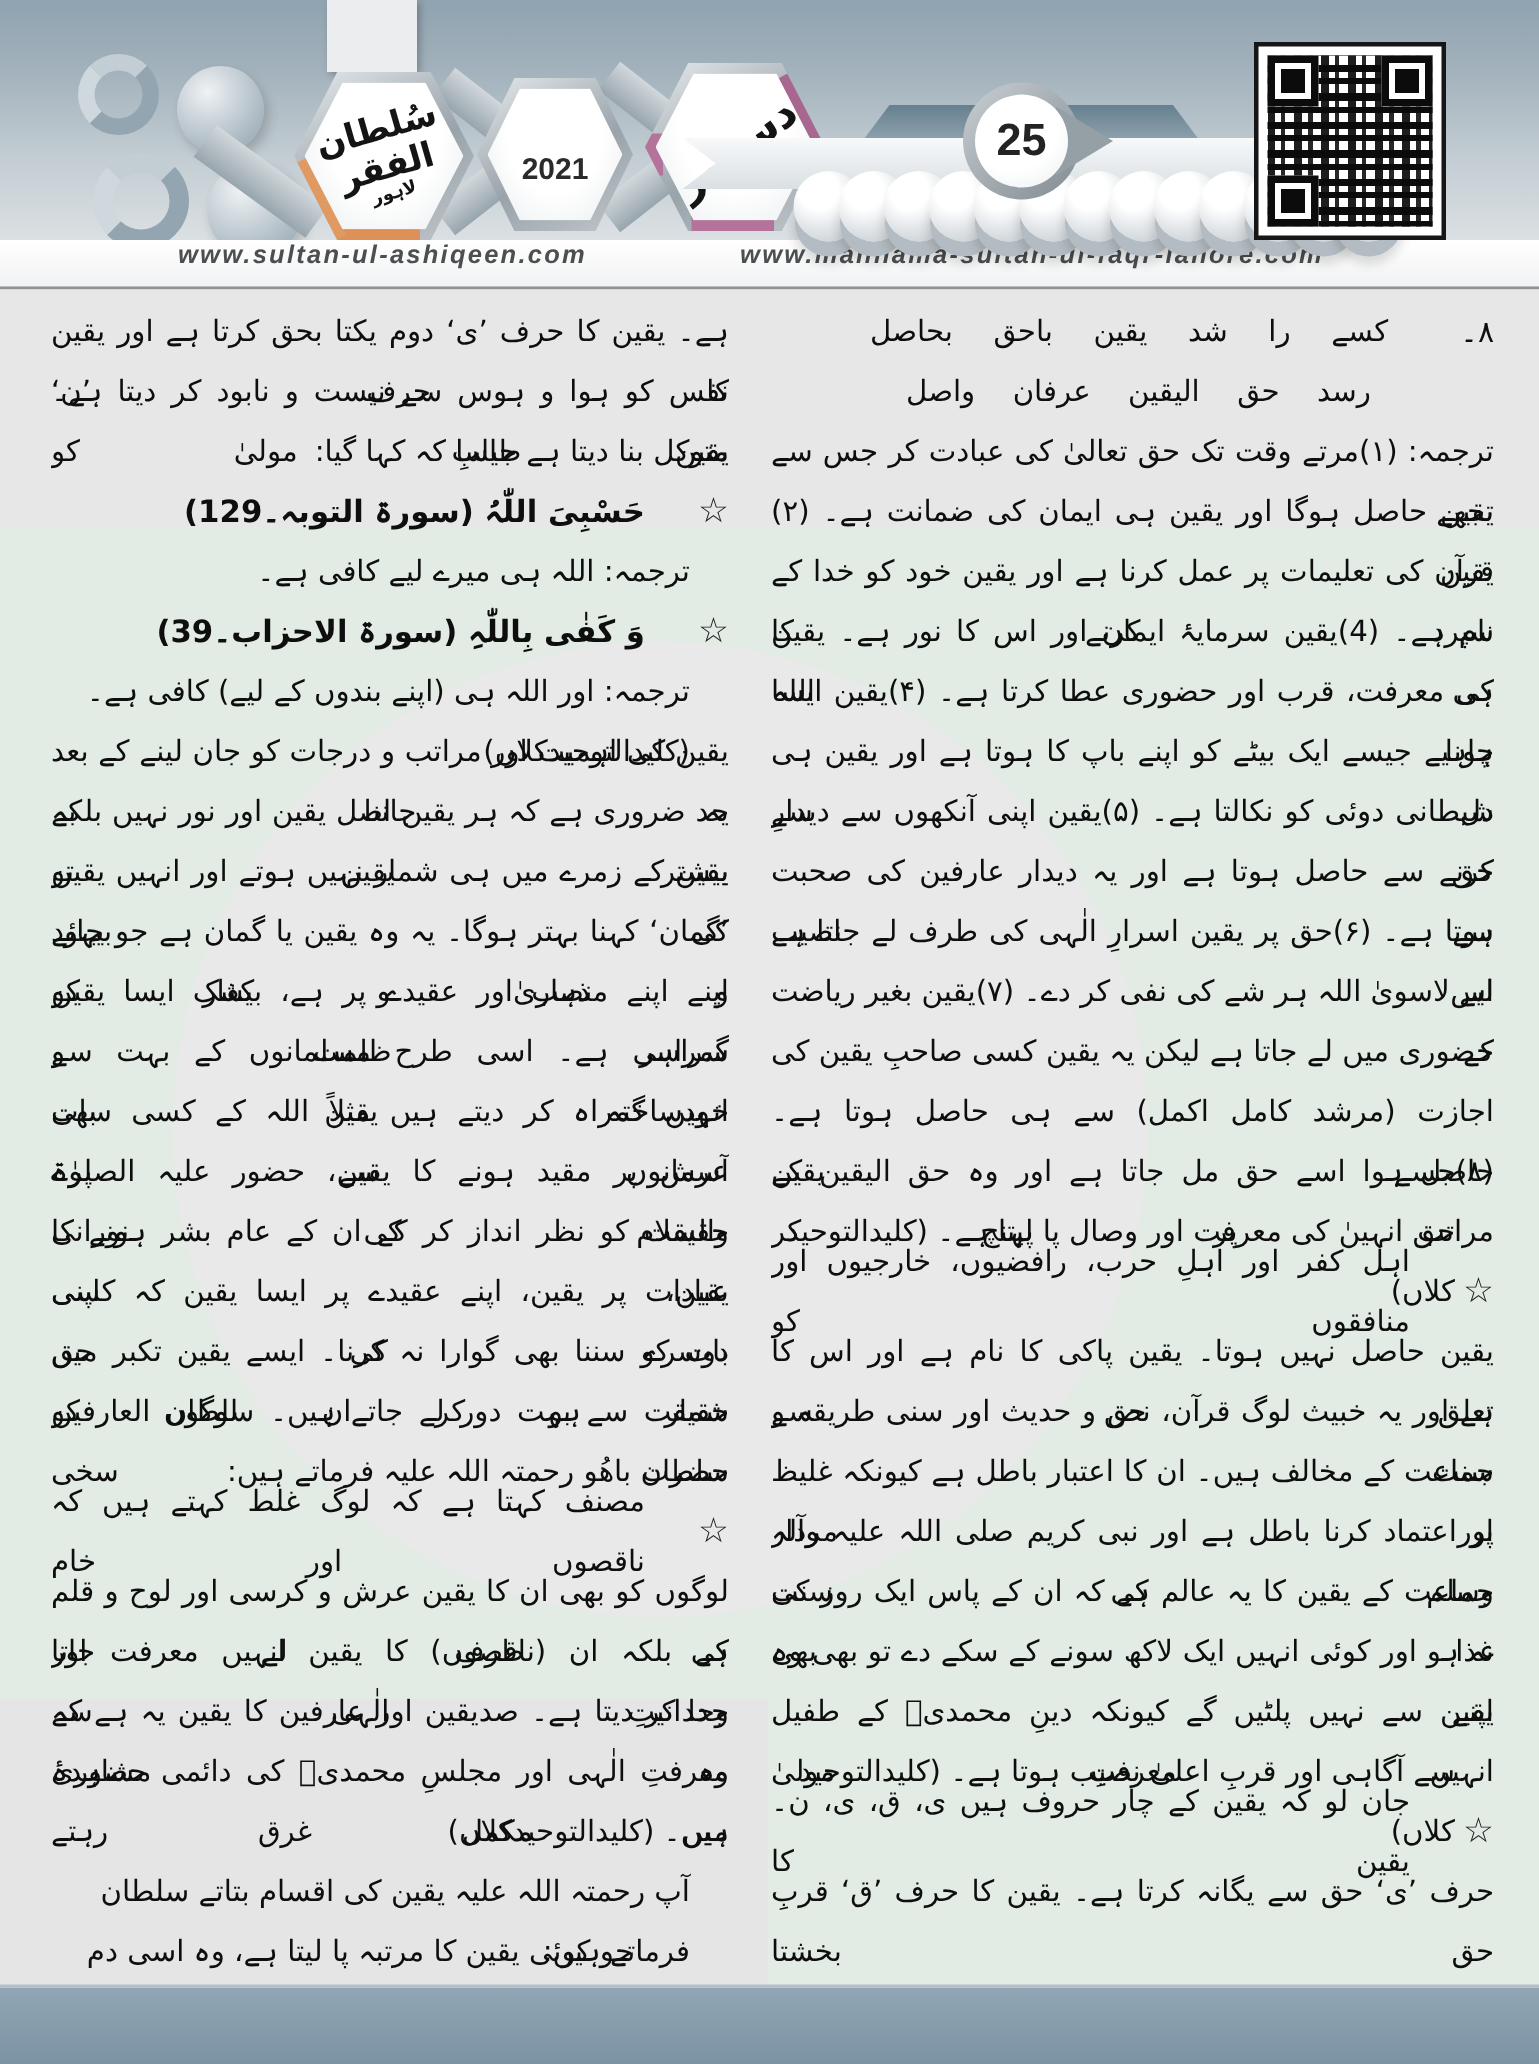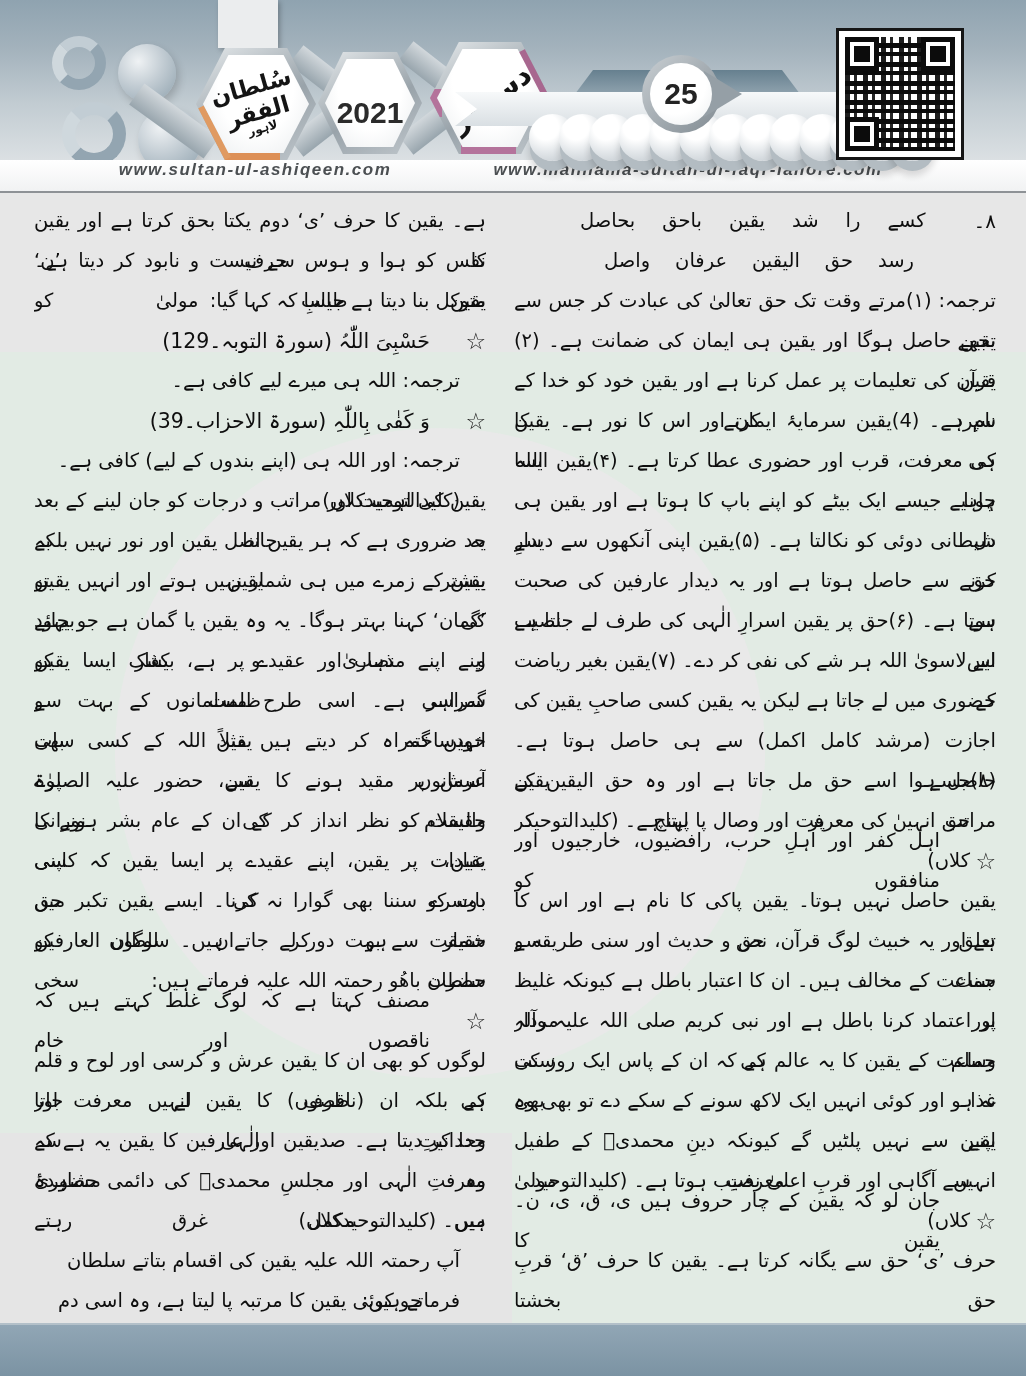--- a/index.html
+++ b/index.html
@@ -40,21 +40,21 @@
   .acc.orange-bottom{left:24%;bottom:0;width:46%;height:12px;background:#dd9057;}
   .acc.orange-diag{left:2px;top:54px;width:58px;height:13px;background:#e09a61;
                    transform-origin:0 50%;transform:rotate(62deg);}
   .acc.mauve-bottom{left:26%;bottom:0;width:46%;height:12px;background:#b4739b;}
   .acc.mauve-diag{right:2px;top:54px;width:58px;height:13px;background:#a8678f;
                   transform-origin:100% 50%;transform:rotate(62deg);}
   .acc.mauve-sliver{left:0;top:42%;width:12px;height:28px;background:#b4739b;}
   .logo-text{transform:rotate(-16deg);text-align:center;color:#141414;}
   .logo-text .l1{font-size:23px;font-weight:bold;letter-spacing:-1px;}
   .logo-text .l2{font-size:12px;font-weight:bold;margin-top:-3px;}
-  .year-text{font-size:30px;font-weight:bold;color:#2b2b2b;font-family:"Liberation Sans",sans-serif;margin-top:20px;}
+  .year-text{font-size:20px;font-weight:bold;color:#2b2b2b;font-family:"Liberation Sans",sans-serif;margin-top:20px;}
   .month-text{transform:rotate(-36deg);font-size:29px;font-weight:bold;color:#141414;}
 
   .ribbon-back{position:absolute;left:575px;top:70px;width:225px;height:24px;z-index:1;
         background:linear-gradient(180deg,#66808f,#8fa2ae);
         clip-path:polygon(0 100%,8% 0,92% 0,100% 100%);}
   .ribbon-front{position:absolute;left:455px;top:92px;width:395px;height:34px;z-index:2;
         background:linear-gradient(180deg,#f7f9fa,#d9dfe3);
         clip-path:polygon(0 0,98.6% 0,100% 55%,97% 100%,0 100%,5.6% 50%);
         box-shadow:0 4px 6px rgba(0,0,0,.22);}
   .pin{position:absolute;left:642px;top:55px;width:78px;height:78px;border-radius:50%;z-index:3;
@@ -100,21 +100,21 @@
   .col-left{flex:1;}
 
   .line{height:40px;line-height:40px;font-size:19.5px;color:#0e0e0e;direction:rtl;}
   .s-body{text-align:justify;text-align-last:justify;}
   .s-end{text-align:start;}
   .s-endind{text-align:start;padding-right:26px;}
   .s-center{text-align:start;padding-right:64px;}
   .s-star,.s-starq,.s-poem{display:flex;align-items:center;}
   .star{flex:none;width:56px;font-size:23px;color:#1c1c1c;}
   .s-star .ltext{flex:1;text-align:justify;text-align-last:justify;}
-  .s-starq .ltext{flex:1;text-align:start;font-weight:400;font-size:20.5px;}
+  .s-starq .ltext{flex:1;text-align:start;font-weight:700;font-size:20.5px;}
   .pnum{flex:none;font-size:20px;}
   .s-poem .ptext{flex:1;text-align:justify;text-align-last:justify;word-spacing:16px;padding:0 48px 0 66px;}
   .s-poem2{text-align:justify;text-align-last:justify;word-spacing:14px;padding:0 82px 0 90px;}
 
   
   .footer{position:absolute;bottom:0;left:0;width:100%;height:53px;
       background:linear-gradient(180deg,#91a6b5 0%,#7b93a3 100%);border-top:2px solid #b3c0c9;box-sizing:border-box;}
 </style>
 </head>
 <body>

